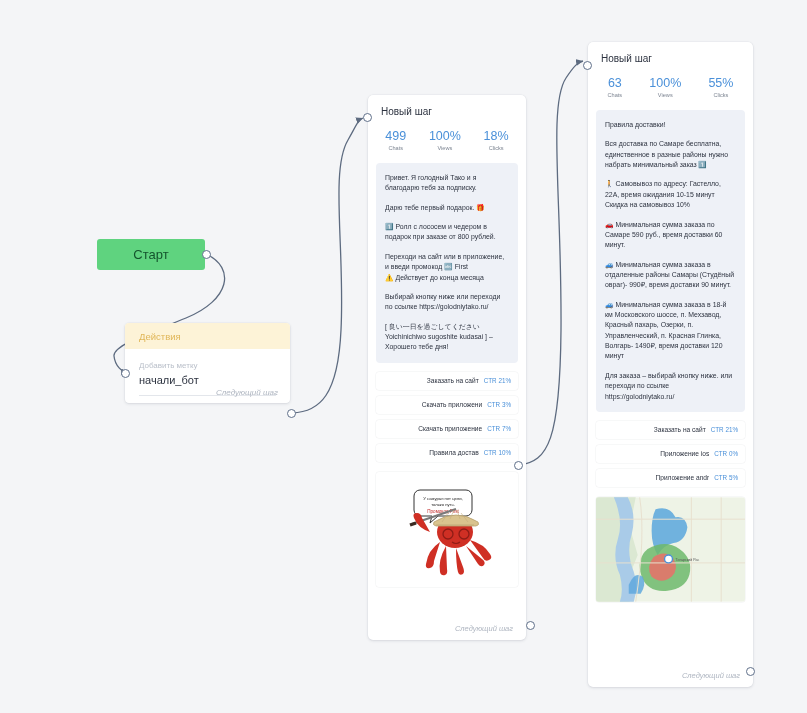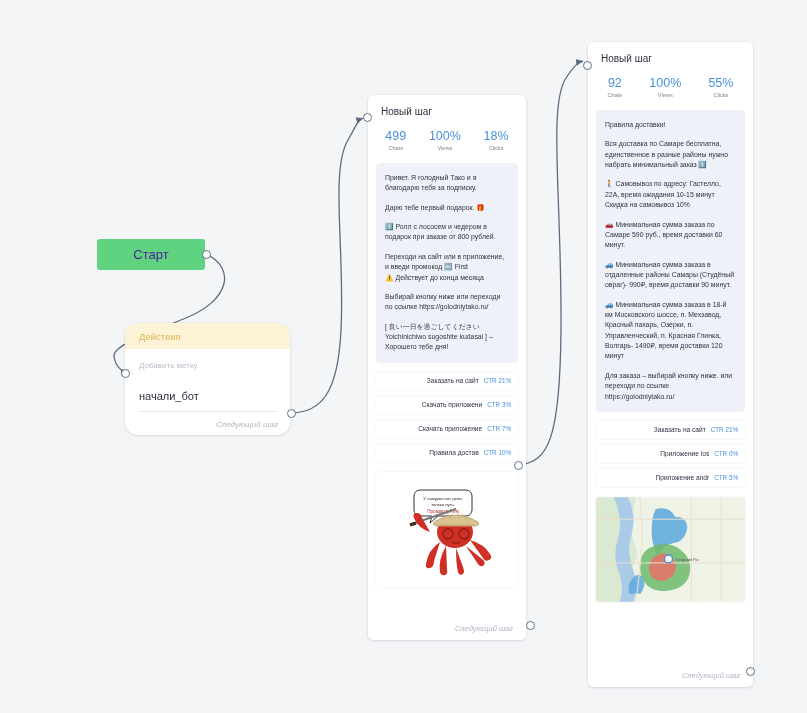--- a/index.html
+++ b/index.html
@@ -10,41 +10,41 @@
     overflow:hidden;position:relative;
   }
   #canvas{position:absolute;inset:0;}
   svg.wires{position:absolute;left:0;top:0;width:807px;height:713px;pointer-events:none;}
 
   
   .start-node{
     position:absolute;left:97px;top:239px;width:108px;height:31px;
     background:#5fd37f;border-radius:3px;
     display:flex;align-items:center;justify-content:center;
-    color:#4c1d95;font-size:13px;
+    color:#14532d;font-size:13px;
   }
   .port{
     position:absolute;width:9px;height:9px;border-radius:50%;
     background:#fff;border:1.4px solid #60708a;box-sizing:border-box;z-index:5;
   }
 
   
   .action-card{
-    position:absolute;left:125px;top:323px;width:165px;height:112px;
-    background:#fff;border-radius:13px;
+    position:absolute;left:125px;top:323px;width:165px;height:80px;
+    background:#fff;border-radius:4px;
     box-shadow:0 1px 3px rgba(40,50,70,.13),0 0 0 .5px rgba(40,50,70,.05);
     overflow:hidden;
   }
   .action-head{
     background:#fdf3d7;height:26px;display:flex;align-items:center;
     padding:0 14px;box-sizing:border-box;
   }
   .action-head-title{color:#e0b658;font-size:9.5px;}
   .action-body{padding:12px 14px 0 14px;}
-  .action-label{color:#b9bfc9;font-size:8px;margin-bottom:20px;}
+  .action-label{color:#b9bfc9;font-size:8px;margin-bottom:4px;}
   .action-value{color:#2d3340;font-size:11px;}
   .action-underline{height:1px;background:#e3e6eb;margin-top:9px;}
   .next-step{
     position:absolute;right:12px;bottom:6px;
     color:#aeb5c0;font-size:8px;font-style:italic;
   }
 
   
   .msg-card{
     position:absolute;background:#fff;border-radius:5px;
@@ -205,21 +205,21 @@
   </div>
   <div class="port" style="left:363px;top:113px;"></div>
   <div class="port" style="left:514px;top:461px;"></div>
   <div class="port" style="left:526px;top:621px;"></div>
 
   <div class="msg-card" id="card-right">
     <div class="card-title">Новый шаг</div>
 
     <div class="stats">
       <div class="stat">
-        <div class="stat-val">92</div>
+        <div class="stat-val">63</div>
         <div class="stat-lbl">Chats</div>
       </div>
       <div class="stat">
         <div class="stat-val">100%</div>
         <div class="stat-lbl">Views</div>
       </div>
       <div class="stat">
         <div class="stat-val">55%</div>
         <div class="stat-lbl">Clicks</div>
       </div>

